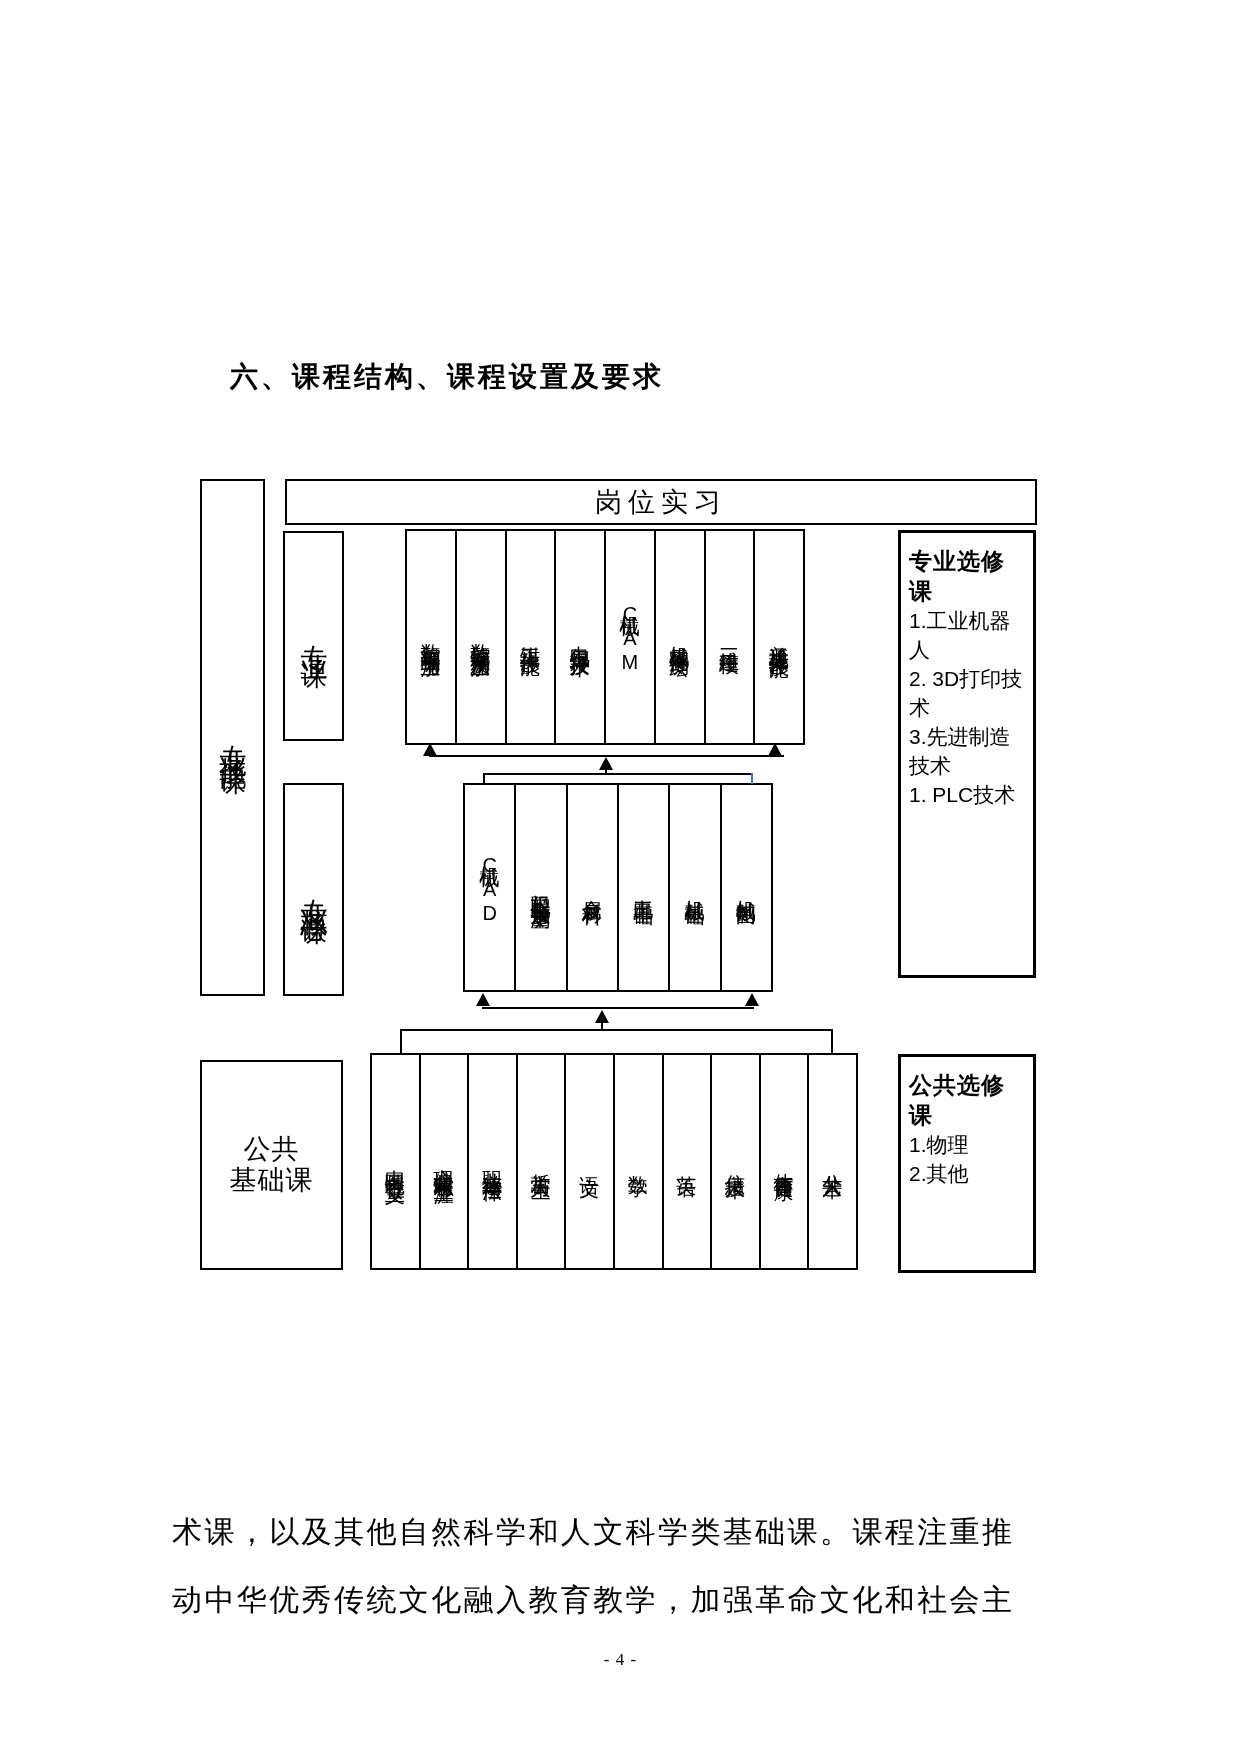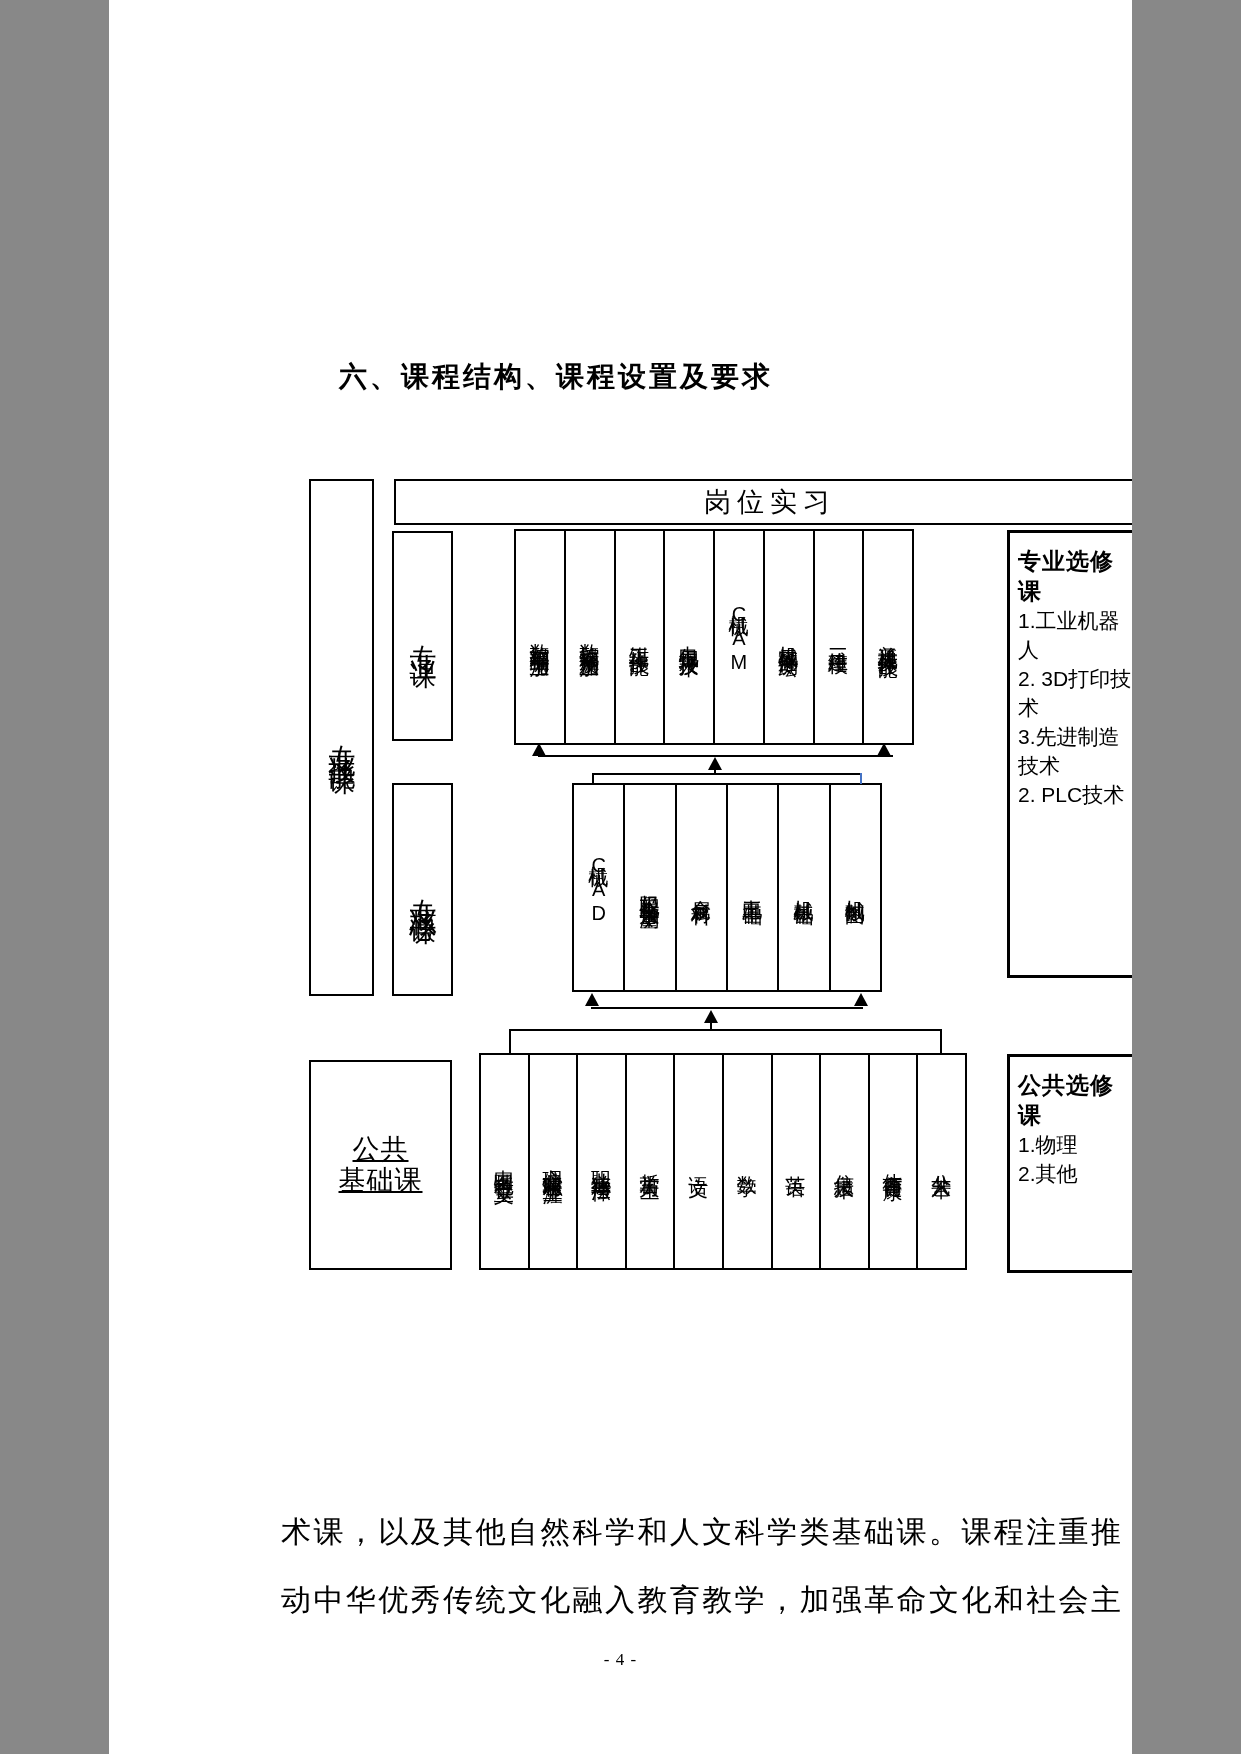--- a/index.html
+++ b/index.html
@@ -1,20 +1,20 @@
 <!DOCTYPE html>
 <html style="--accent-blue: #4472C4;"><head>
 <meta charset="utf-8">
 <style>
   :root { --accent-blue: #4472C4; --ink: #000; }
   * { margin: 0; padding: 0; box-sizing: border-box; }
   html, body { background: #888; }
   .page {
     position: relative;
-    width: 1023px; height: 1754px;
+    width: 1241px; height: 1754px;
     margin: 0 auto;
     background: #fff;
     overflow: hidden;
     font-family: "Liberation Sans", sans-serif;
     color: var(--ink);
   }
   .doc-title {
     position: absolute; left: 230px; top: 358px;
     font-size: 28px; font-weight: bold; letter-spacing: 3px;
     font-family: "Liberation Sans", sans-serif;
@@ -26,21 +26,21 @@
   .skill-box   { left: 200px; top: 479px; width: 65px;  height: 517px; }
   .skill-box .vtext { font-size: 27px; letter-spacing: 6px; }
   .internship-box { left: 285px; top: 479px; width: 752px; height: 46px;
                     font-size: 27px; letter-spacing: 6px; text-align: right; }
   .pro-label-box  { left: 283px; top: 531px; width: 61px; height: 210px; }
   .pro-label-box .vtext { font-size: 27px; letter-spacing: 9px; }
   .core-label-box { left: 283px; top: 783px; width: 61px; height: 213px; }
   .core-label-box .vtext { font-size: 27px; letter-spacing: 5px; }
   .public-label-box { left: 200px; top: 1060px; width: 143px; height: 210px;
                       flex-direction: column; font-size: 27px; line-height: 31px;
-                      letter-spacing: 1px; text-align: center; text-decoration: underline; }
+                      letter-spacing: 1px; text-align: center; }
   
   .strip { position: absolute; display: flex; border: 2px solid var(--ink); background: #fff; }
   .strip .col { flex: 1 1 0; border-left: 2px solid var(--ink);
                 display: flex; align-items: center; justify-content: center; overflow: hidden; }
   .strip .col:first-child { border-left: none; }
   .course { font-size: 20px; letter-spacing: 2px; }
   .strip1 { left: 405px; top: 529px; width: 400px; height: 216px; }
   .strip2 { left: 463px; top: 783px; width: 310px; height: 209px; }
   .strip3 { left: 370px; top: 1053px; width: 488px; height: 217px; }
   
@@ -129,21 +129,21 @@
       <div class="col">
           <span class="vtext course">普通机床操作技能</span>
         </div>
     </div>
 
     <div class="elective-box pro-elective">
       <div class="elective-title">专业选修课</div>
       <div class="elective-item">1.工业机器人</div>
       <div class="elective-item">2. 3D打印技术</div>
       <div class="elective-item">3.先进制造技术</div>
-      <div class="elective-item">2. PLC技术</div>
+      <div class="elective-item">1. PLC技术</div>
     </div>
 
     <div class="box core-label-box">
       <span class="vtext">专业核心课</span>
     </div>
 
     <div class="strip strip2">
       <div class="col">
           <span class="vtext course">机械CAD</span>
         </div>

